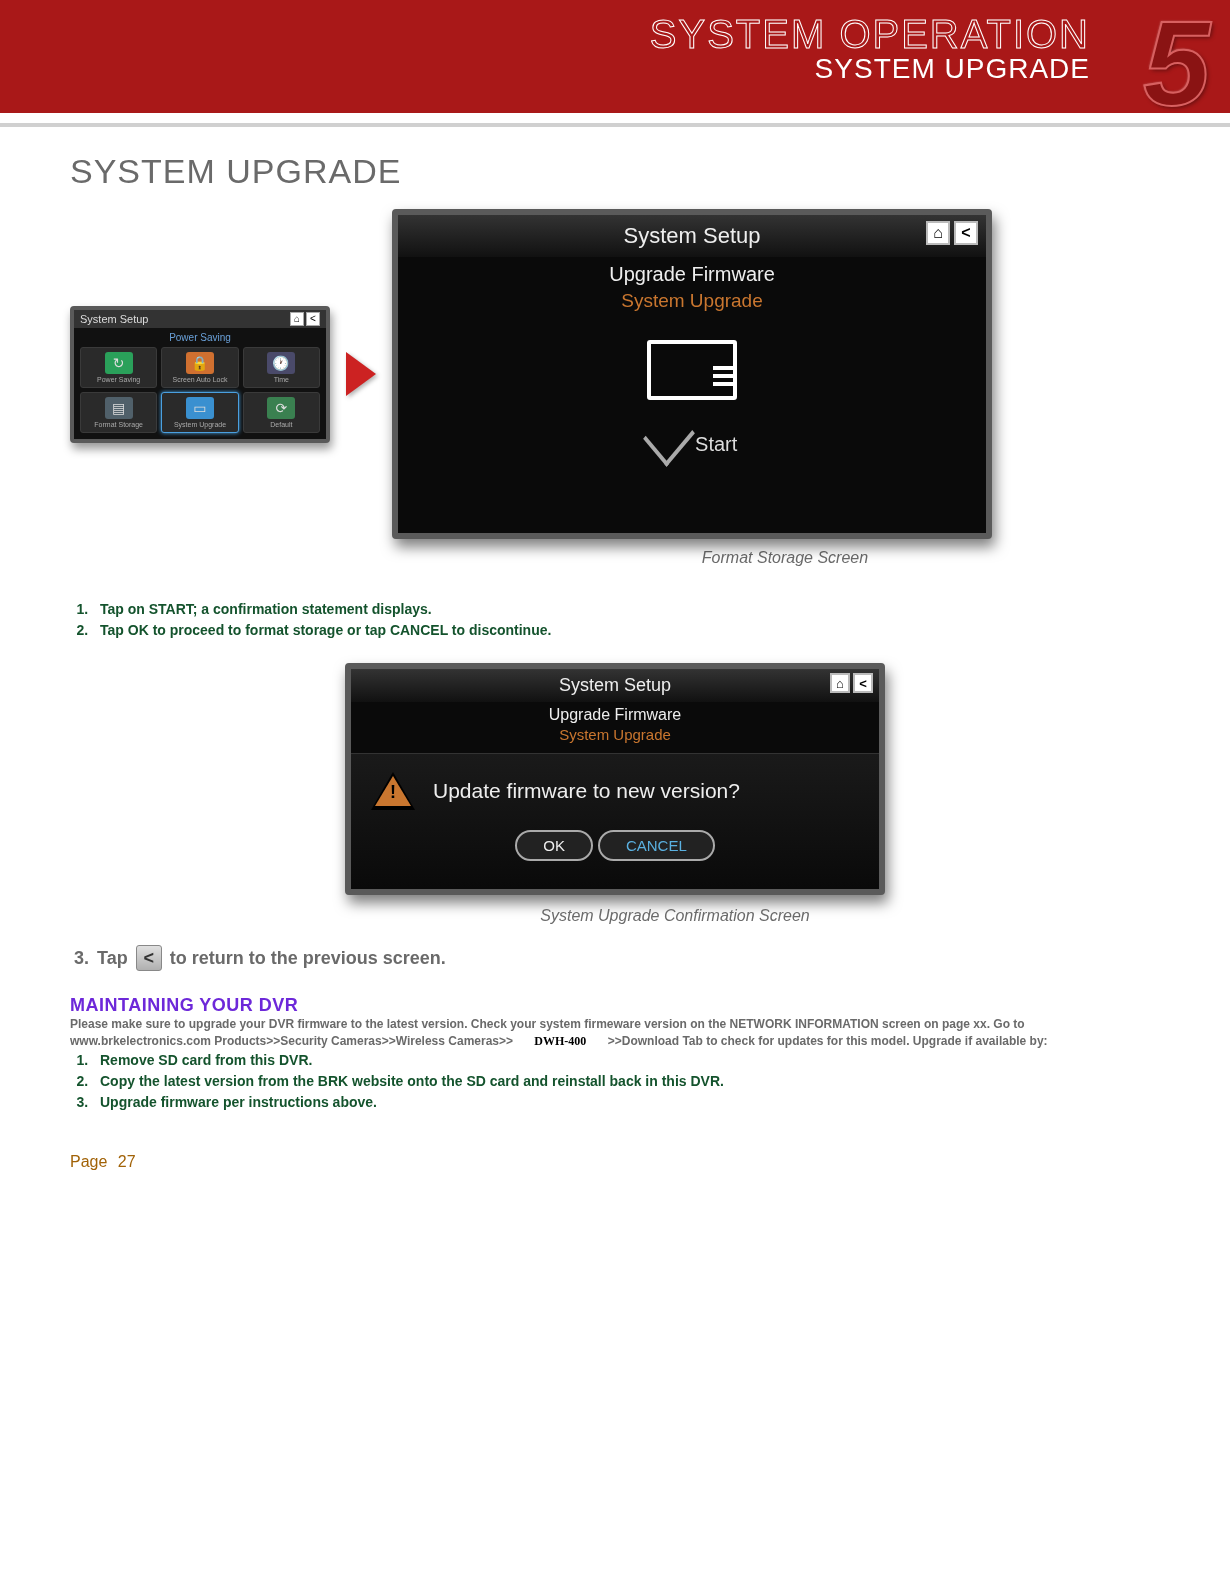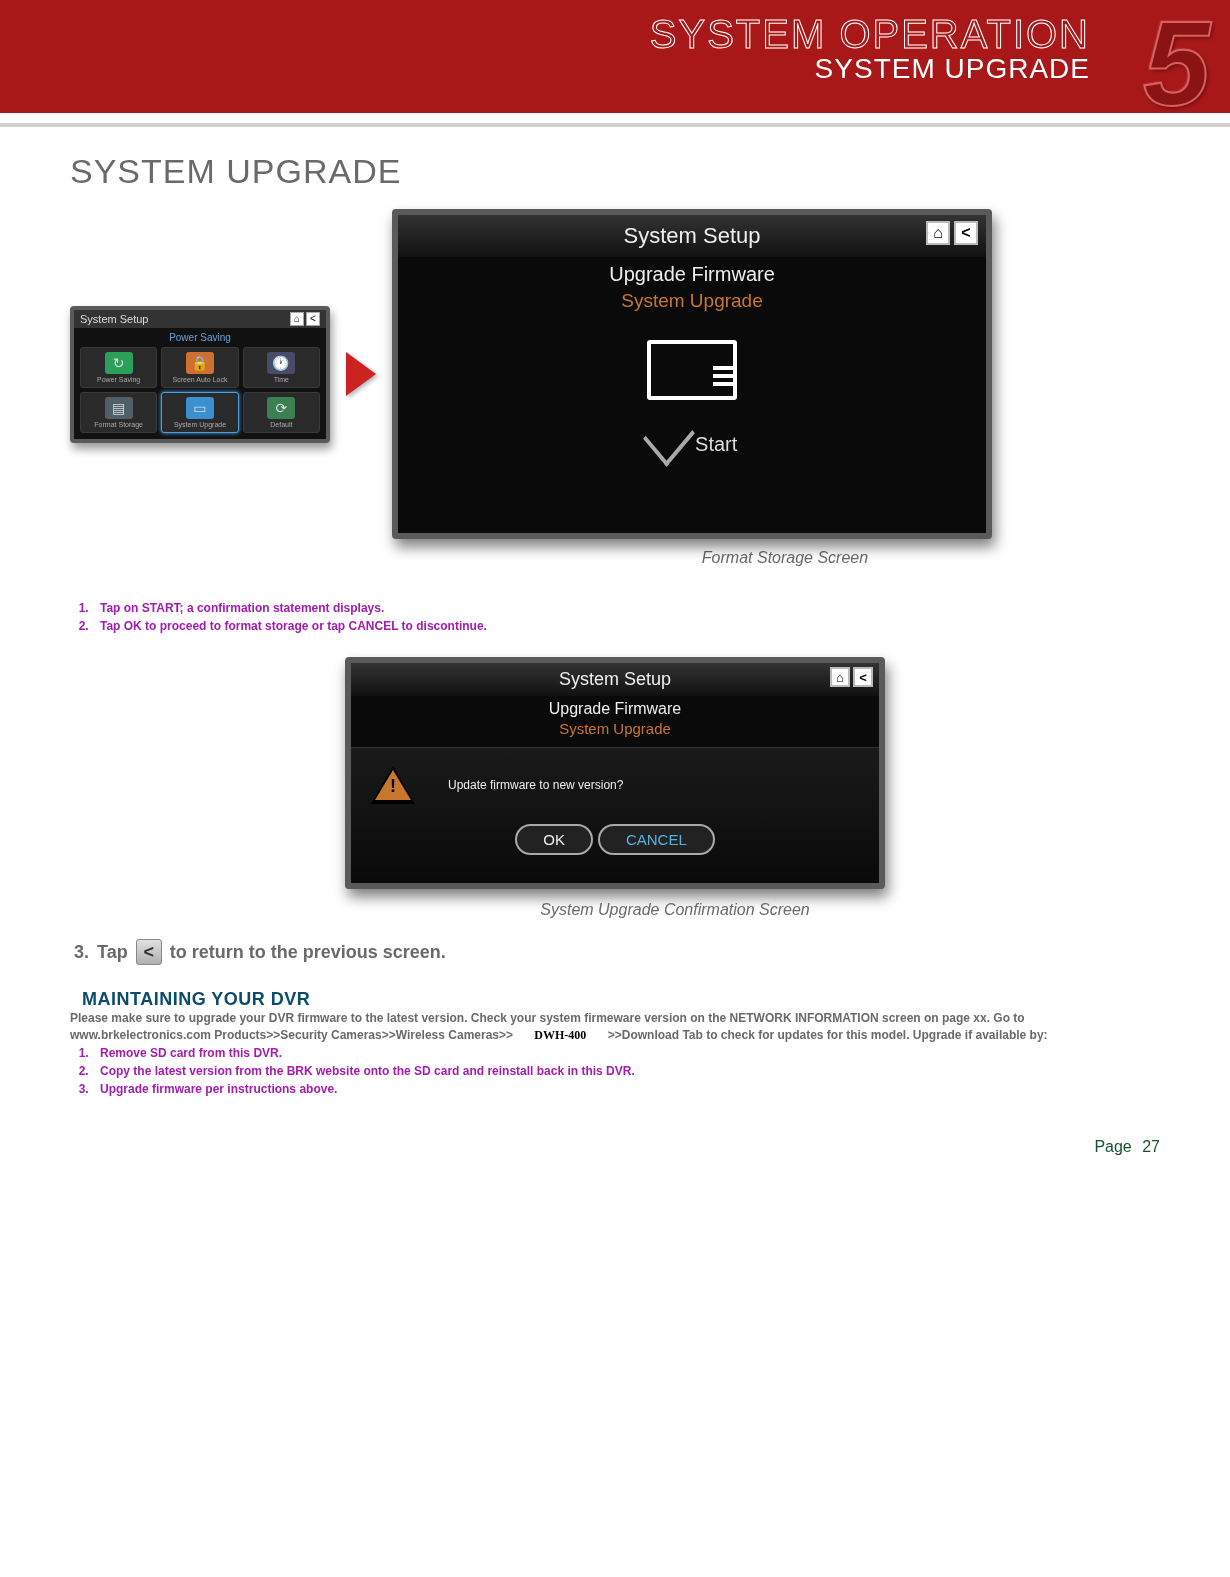--- a/index.html
+++ b/index.html
@@ -88,52 +88,52 @@
   .sd-area{ margin:28px auto 0; width:90px; height:60px; border:4px solid #fff; border-radius:3px; position:relative;}
   .sd-area::after{ content:''; position:absolute; right:-4px; bottom:10px; width:24px; height:4px; background:#fff; box-shadow:0 -8px 0 #fff, 0 -16px 0 #fff;}
   .start-area{ margin:18px auto 0; width:180px; text-align:center;}
   .checkmark{ display:inline-block; width:44px; height:36px; border:4px solid #aaa; border-top:none; border-right:none; transform:rotate(-50deg) skew(-10deg); margin-bottom:-2px;}
   .start-label{ font-size:20px; color:#ddd; vertical-align:bottom; }
 
   .caption { text-align:center; font-style:italic; color:#6a6a6a; font-size:16px; margin:10px 0 32px 340px;}
 
   .body-text{ font-size:18px; color:#6a6a6a; font-weight:600; line-height:1.35; margin-bottom:6px;}
   ol.steps{ margin-left:22px; margin-bottom:22px;}
-  ol.steps li{ font-size:12px; color:#a21caf; font-weight:600; line-height:1.5; padding-left:8px;}
+  ol.steps li{ font-size:14px; color:#14532d; font-weight:600; line-height:1.5; padding-left:8px;}
 
   .mid-shot-wrap{ display:flex; justify-content:center; margin:8px 0;}
   .mid-shot{
     width:540px; background:#0a0a0a; border:6px solid #5a5a5a; border-radius:4px;
     box-shadow:3px 8px 14px rgba(0,0,0,.5); color:#eee;
   }
   .ms-header{ background:linear-gradient(#333,#111); padding:6px 10px; font-size:18px; text-align:center; position:relative;}
   .ms-header .nav{ position:absolute; right:6px; top:4px; display:flex; gap:3px;}
   .ms-nav-box{ width:20px;height:20px;border:2px solid #bbb;background:#fff;color:#000;display:flex;align-items:center;justify-content:center;font-size:13px;font-weight:bold;}
   .ms-sub{ text-align:center; font-size:16px; margin-top:4px;}
   .ms-sub2{ text-align:center; color:#c9762f; font-size:15px; margin:2px 0 10px;}
   .ms-body{ background:linear-gradient(#1a1a1a,#0a0a0a); border-top:1px solid #333; padding:18px 20px;}
   .ms-row{ display:flex; align-items:center; gap:18px;}
   .warn-tri{ width:0;height:0;border-left:22px solid transparent;border-right:22px solid transparent;border-bottom:38px solid #000; position:relative;}
   .warn-tri::before{ content:'';position:absolute;left:-18px;top:4px;width:0;height:0;border-left:18px solid transparent;border-right:18px solid transparent;border-bottom:30px solid #c9762f;}
   .warn-tri::after{ content:'!';position:absolute;left:-3px;top:10px;font-weight:bold;color:#000;font-size:18px;}
-  .ms-q{ font-size:12px;margin-left:15px;}
+  .ms-q{ font-size:21px;}
   .ms-buttons{ display:flex; justify-content:center; gap:5px; margin-top:20px; padding-bottom:10px;}
   .pill{ border:2px solid #aaa; border-radius:20px; padding:5px 26px; font-size:15px; background:#222;}
   .pill.cancel{ color:#5ab0e0;}
   .caption2 { text-align:center; font-style:italic; color:#6a6a6a; font-size:16px; margin:12px 0 20px 120px;}
 
   .step3{ display:flex; align-items:center; gap:8px; font-size:18px; font-weight:600; color:#6a6a6a;}
   .step3 .num{ margin-left:4px;}
   .back-icon{ width:26px;height:26px;background:linear-gradient(#e0e0e0,#b0b0b0);border:1px solid #888;border-radius:3px;display:flex;align-items:center;justify-content:center;font-weight:bold;font-size:18px;color:#333;}
 
-  .section-h{ font-size:18px; font-weight:700; color:#0c4a6e; margin-top:24px; letter-spacing:.5px;margin-left:12px;}
+  .section-h{ font-size:18px; font-weight:700; color:#6d28d9; margin-top:24px; letter-spacing:.5px;}
   .maint-text{ font-size:12px; font-weight:600; color:#6a6a6a; line-height:1.4;}
   .model-code{ font-family:Georgia,serif; font-weight:700; color:#000; padding:0 18px;}
 
-  .footer{ text-align:right; font-size:16px; color:#14532d; margin-top:40px;}
+  .footer{ text-align:left; font-size:16px; color:#a16207; margin-top:40px;}
   .footer .pn{ margin-left:6px;}
 </style>
 </head>
 <body>
 
 <div class="header-band">
   <div class="header-title-outline">SYSTEM OPERATION</div>
   <div class="header-subtitle">SYSTEM UPGRADE</div>
   <div class="chapter-number">5</div>
 </div>

